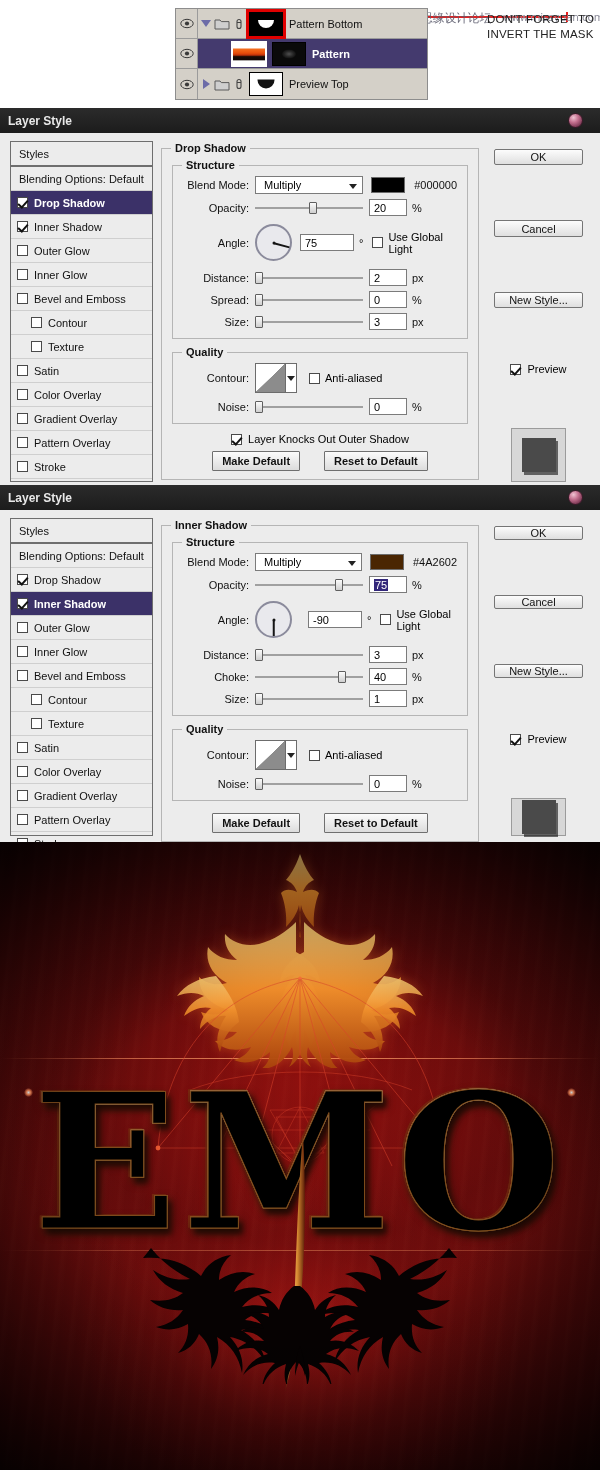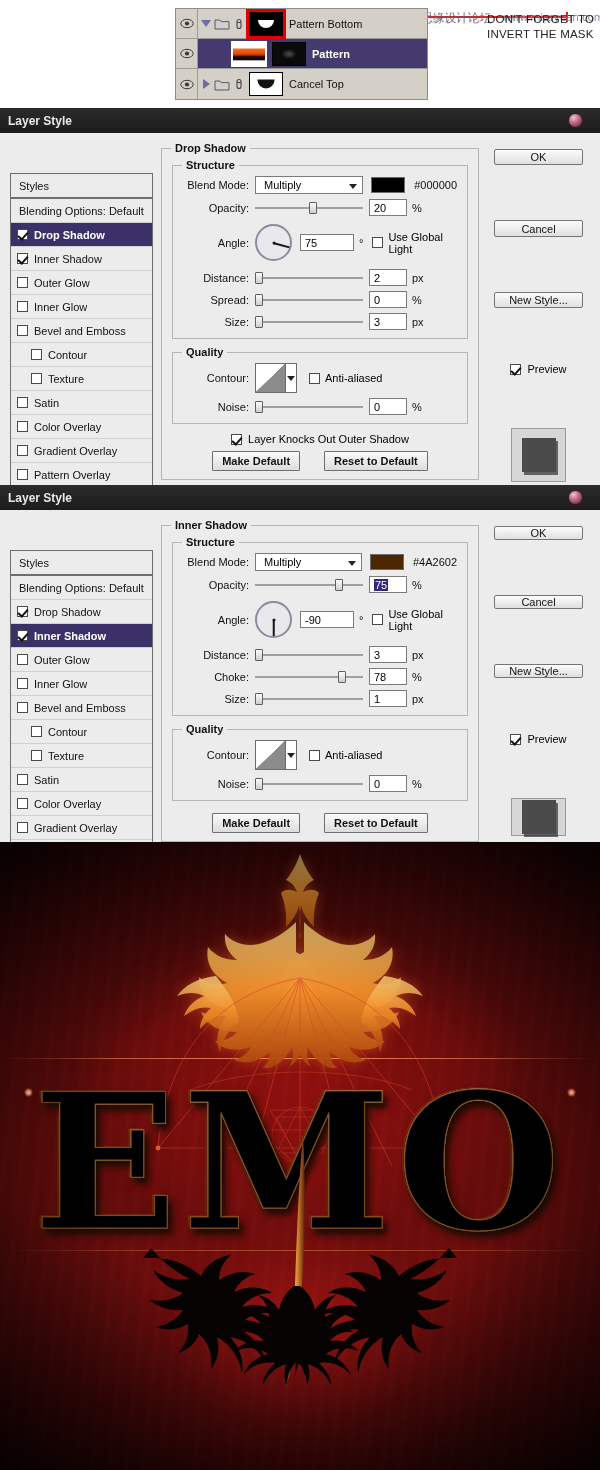--- a/index.html
+++ b/index.html
@@ -125,21 +125,20 @@
     border:1px solid #3a1b29;
   }
   .dlg-body { display:flex; padding:8px 10px 6px 10px; gap:8px; background:#ececec; height:calc(100% - 25px); }
 
   
   .styles-col { width:143px; flex:none; }
   .styles-list {
     border:1px solid #6e6e6e; background:#ececec;
     height:100%;
     font-size:11px;
-    margin-top:32px;
   }
   .styles-head {
     height:25px; display:flex; align-items:center; padding-left:8px;
     border-bottom:2px solid #6e6e6e; color:#111;
   }
   .style-item {
     height:24px; display:flex; align-items:center; padding-left:6px;
     border-bottom:1px solid #cfcfcf; color:#111;
   }
   .style-item.blending { padding-left:8px; }
@@ -409,21 +408,21 @@
             <path d="M1 3h5l1.3 1.6H15V12H1z" fill="#cfcfcf" stroke="#5b5b5b" stroke-width="1"></path>
           </svg>
       </span>
       <span class="link-icon">
         <svg width="12" height="14" viewBox="0 0 12 14">
             <path d="M6 2.5a2 2 0 0 1 2 2v5a2 2 0 0 1-4 0v-5a2 2 0 0 1 2-2z" fill="none" stroke="#444" stroke-width="1.1"></path>
             <path d="M4 5.5h4" stroke="#444" stroke-width="1"></path>
           </svg>
       </span>
       <div class="thumb white-mask"></div>
-      <span class="layer-name">Cancel Top</span>
+      <span class="layer-name">Preview Top</span>
     </div>
 
   </div>
 </div>
 
 <div class="dialog" id="dialog-drop">
   <div class="dlg-title">
     <span>Layer Style</span>
     <span class="dlg-orb"></span>
   </div>
@@ -714,21 +713,21 @@
               </div>
             <span class="unit">%</span>
           </div>
 
           <div class="row" style="margin:8px 0 8px 0">
             <span class="row-label">Angle:</span>
             <div class="angle-dial">
               <span class="needle" style="transform:translate(-50%,-100%) rotate(180deg)"></span>
               <span class="hub"></span>
             </div>
-            <div class="num-field angle-field" style="margin-left:0">
+            <div class="num-field angle-field" style="margin-left:8px">
                 <span>-90</span>
               </div>
             <span class="deg">°</span>
             <span class="inline-cb">
               <span class="cbx"></span>
               <span>Use Global Light</span>
             </span>
           </div>
 
           <div class="row">
@@ -743,21 +742,21 @@
             <span class="unit">px</span>
           </div>
 
           <div class="row">
             <span class="row-label">Choke:</span>
             <div class="slider-wrap" style="max-width:108px">
               <span class="slider-line"></span>
               <span class="slider-knob" style="left:77%"></span>
             </div>
             <div class="num-field">
-                <span>78</span>
+                <span>40</span>
               </div>
             <span class="unit">%</span>
           </div>
 
           <div class="row" style="margin-bottom:0">
             <span class="row-label">Size:</span>
             <div class="slider-wrap" style="max-width:108px">
               <span class="slider-line"></span>
               <span class="slider-knob" style="left:0%"></span>
             </div>

